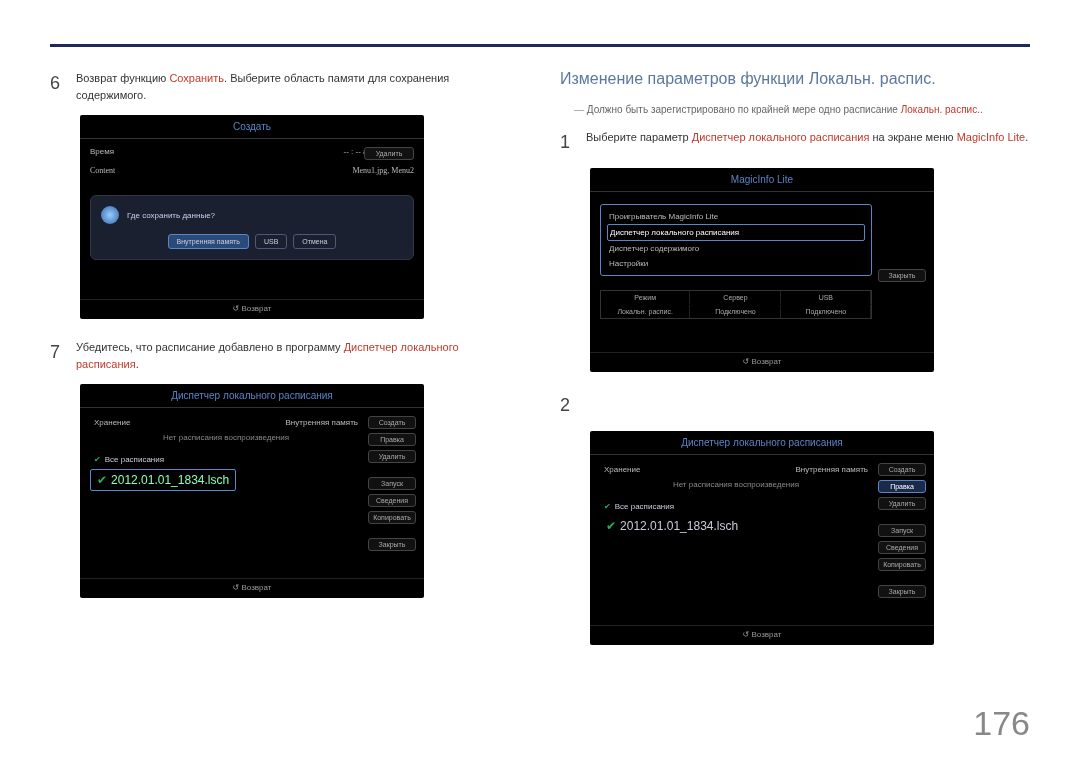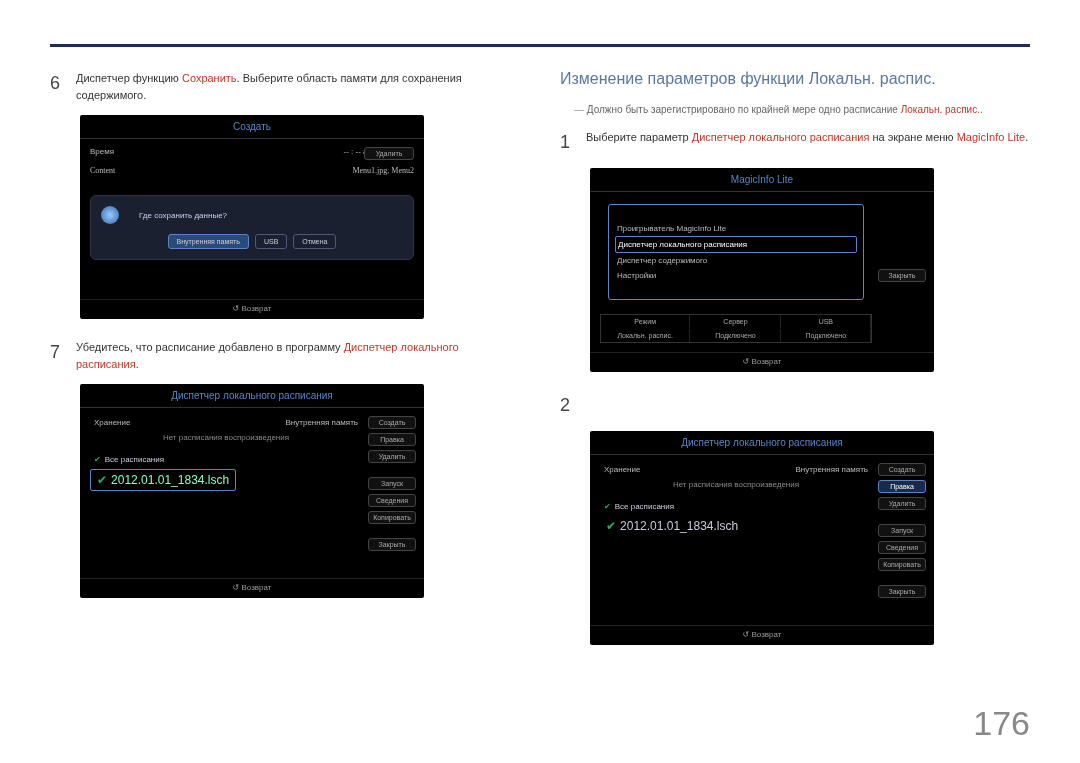--- a/index.html
+++ b/index.html
@@ -14,30 +14,30 @@
   .note { font-size: 10px; color: #666; margin-left: 14px; margin-bottom: 12px; line-height: 1.5; }
   .note::before { content: "― "; color: #999; }
 
   .figure { background: #000; border-radius: 2px; width: 344px; margin: 10px 0 20px 30px; padding: 0; overflow: hidden; }
   .fig-title { color: #5a85c8; text-align: center; font-size: 10px; padding: 6px 0; border-bottom: 1px solid #333; }
   .fig-body { padding: 8px 10px; font-size: 8px; color: #999; position: relative; min-height: 130px; }
   .fig-return { text-align: center; font-size: 8px; color: #999; padding: 4px 18px 6px; border-top: 1px solid #222; }
   .fig-return::before { content: "↺ "; }
 
   .dialog { background: #1a2030; border: 1px solid #334; border-radius: 6px; padding: 10px; margin-top: 20px; }
-  .dialog-q { color: #cce; font-size: 8px; display:flex; align-items:center; gap:20px; margin-bottom:10px;}
+  .dialog-q { color: #cce; font-size: 8px; display:flex; align-items:center; gap:8px; margin-bottom:10px;}
   .bulb { width:18px; height:18px; border-radius:50%; background:radial-gradient(#9cf,#36a); display:inline-block;}
   .dbtn-row { display: flex; gap: 6px; justify-content:center; }
   .dbtn { border:1px solid #557; border-radius:3px; font-size:7px; color:#ccd; padding:3px 8px; background:#1a2030;}
   .dbtn.active { background:#2a4a7a; border-color:#5a85c8;}
 
   .row-item { display:flex; justify-content:space-between; font-size:8px; color:#bbb; margin-bottom:3px; }
   .tiny-btn { position:absolute; right:10px; border:1px solid #444; background:#111; border-radius:3px; color:#aaa; font-size:7px; padding:2px 8px; width:50px; text-align:center;}
 
-  .menu-box { border:1px solid #5a85c8; border-radius:3px; padding:16px 6px; margin:4px 8px; font-size:8px; color:#ccd; }
+  .menu-box { border:1px solid #5a85c8; border-radius:3px; padding:4px 6px; margin:4px 0; font-size:8px; color:#ccd; }
   .menu-item { padding:3px 2px; color:#bbb; font-size:8px; }
   .menu-item.hl { border:1px solid #5a85c8; border-radius:2px; color:#fff; }
 
   .status-grid { display:grid; grid-template-columns:repeat(3,1fr); gap:1px; border:1px solid #333; margin-top:14px; font-size:7px; color:#aaa; }
   .status-grid div { padding:3px 4px; text-align:center; border-right:1px solid #222; }
 
   .side-btns { position:absolute; right:8px; top:8px; display:flex; flex-direction:column; gap:4px; }
   .side-btns .sbtn { border:1px solid #444; background:#111; border-radius:3px; color:#aaa; font-size:7px; padding:2px 4px; width:48px; text-align:center;}
   .side-btns .sbtn.hl { border-color:#5a85c8; color:#fff; background:#1a2a4a; }
 
@@ -55,21 +55,21 @@
 
 <div class="topline"></div>
 
 <div class="page" style="margin-top:40px;">
 
   <div class="col">
 
     <div class="step">
       <div class="step-num">6</div>
       <div>
-        <span>Диспетчер функцию </span><span class="red">Сохранить</span><span>. Выберите область памяти для сохранения содержимого.</span>
+        <span>Возврат функцию </span><span class="red">Сохранить</span><span>. Выберите область памяти для сохранения содержимого.</span>
       </div>
     </div>
 
     <div class="figure">
       <div class="fig-title">Создать</div>
       <div class="fig-body" style="min-height:160px;">
         <div class="row-item">
             <span>Время</span>
             <span>-- : -- am ~ -- : -- pm</span>
           </div>

